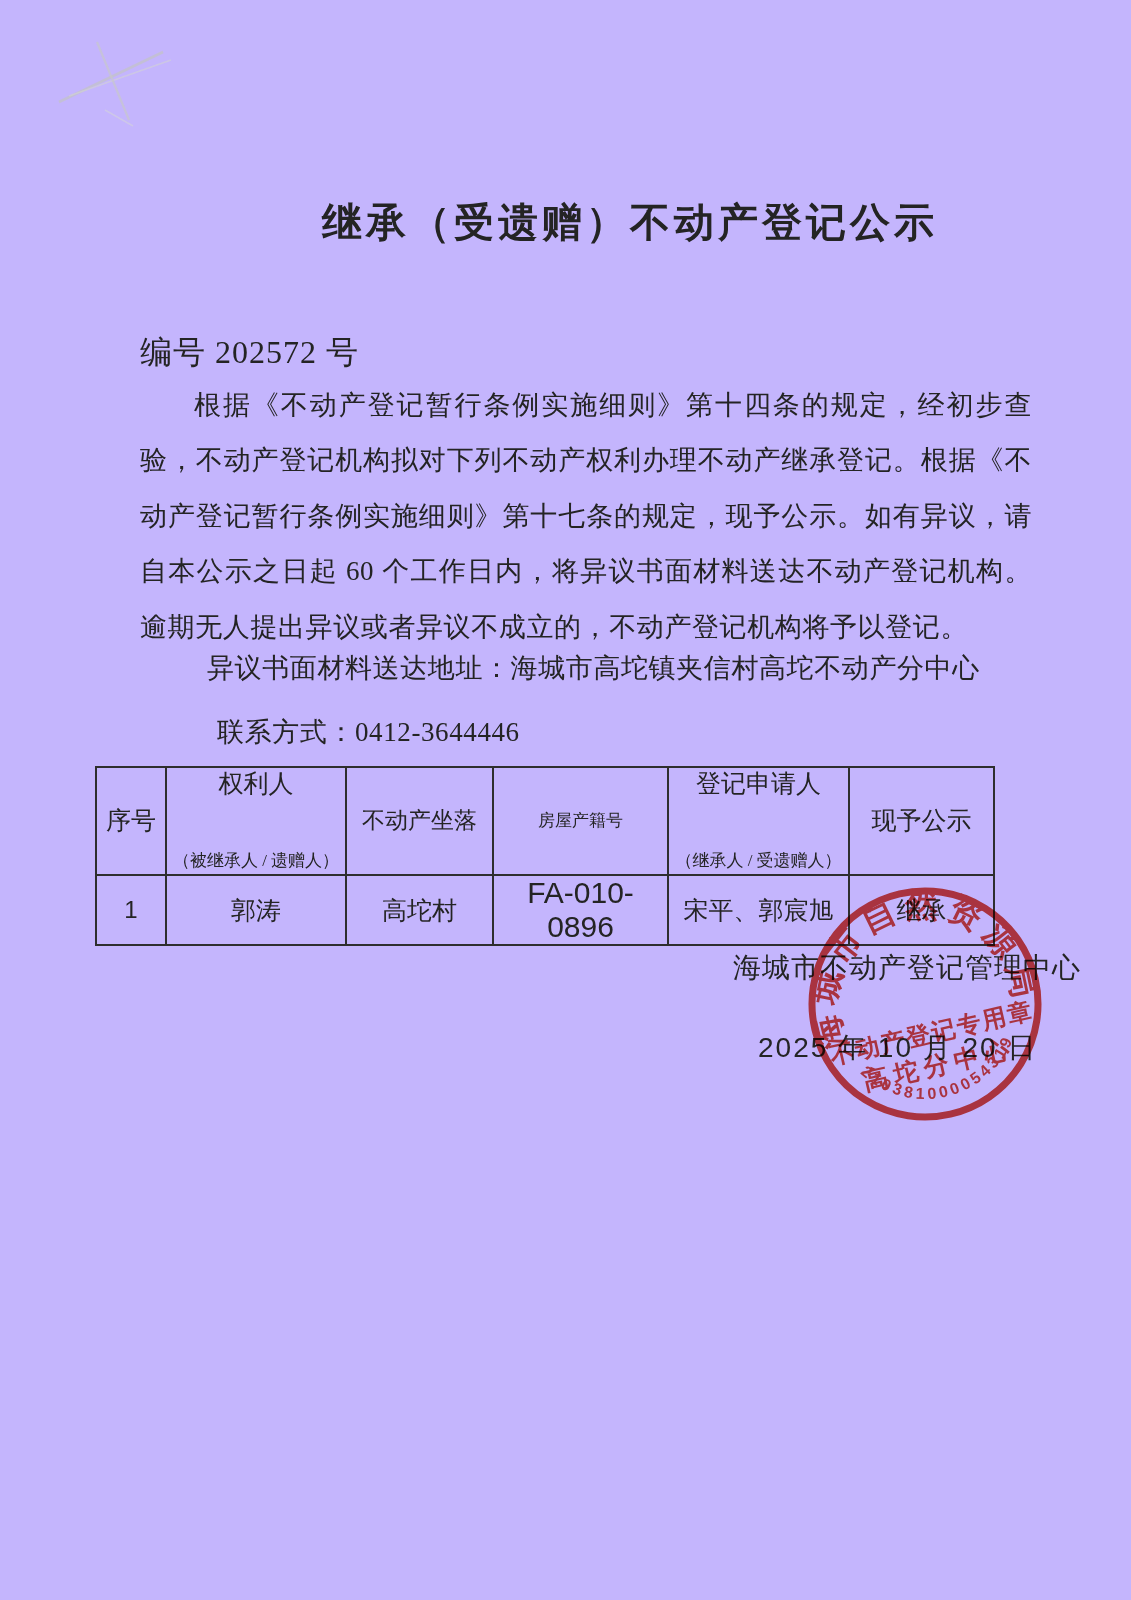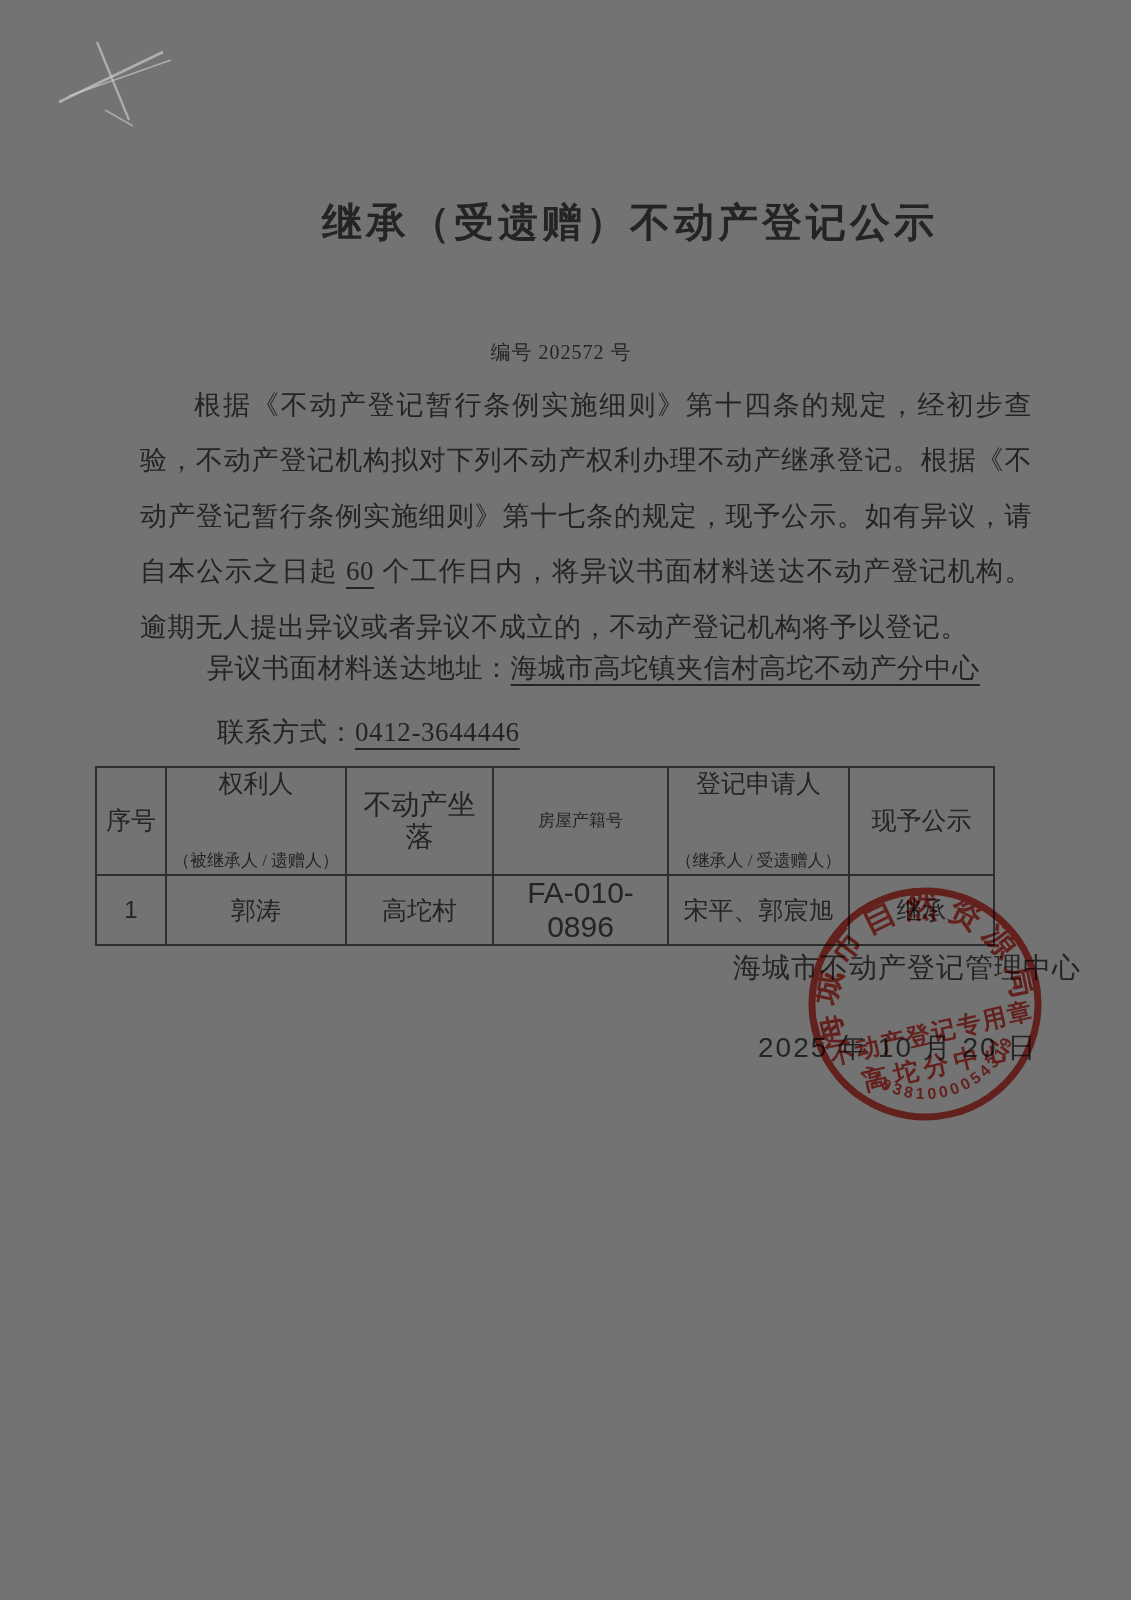--- a/index.html
+++ b/index.html
@@ -1,58 +1,57 @@
 <!DOCTYPE html>
 <html><head>
 <meta charset="utf-8">
 <style>
   html,body{margin:0;padding:0;background:#9a9a9a;}
   .page{
     position:relative;
     width:1131px;height:1600px;
     margin:0 auto;
-    background:#737373;
+    background:#c4b5fd;
     overflow:hidden;
     font-family:"Liberation Serif","DejaVu Serif",serif;
     color:#242424;
   }
   .sans{font-family:"Liberation Sans","DejaVu Sans",sans-serif;}
 
   .pen-mark{position:absolute;left:45px;top:22px;width:160px;height:110px;}
 
   .doc-title{
     position:absolute;left:140px;top:192px;width:890px;
     text-align:center;text-indent:90px;
     font-size:40px;font-weight:bold;line-height:62px;letter-spacing:4px;
     white-space:nowrap;
   }
   .doc-number{
     position:absolute;left:140px;top:332px;width:890px;
     box-sizing:border-box;padding-right:48px;
-    text-align:center;font-size:20px;line-height:40px;letter-spacing:1px;
+    text-align:left;font-size:32px;line-height:40px;letter-spacing:1px;
   }
   .body-par{
     position:absolute;left:140px;top:378px;width:892px;
     font-size:27px;line-height:55.4px;letter-spacing:0.6px;
     text-align:justify;text-indent:2em;margin:0;
   }
   .addr-line{
     position:absolute;left:132px;top:648px;width:920px;
     box-sizing:border-box;padding-left:75px;
     font-size:27px;line-height:40px;letter-spacing:0.6px;margin:0;
     white-space:nowrap;
   }
   .contact-line{
     position:absolute;left:142px;top:712px;width:920px;
     box-sizing:border-box;padding-left:75px;
     font-size:27px;line-height:40px;letter-spacing:0.6px;margin:0;
     white-space:nowrap;
   }
   .u{
-    text-decoration:underline;
     text-underline-offset:7px;
     text-decoration-thickness:2px;
   }
 
   table.notice{
     position:absolute;left:95px;top:766px;
     border-collapse:collapse;table-layout:fixed;
     font-size:25px;color:#242424;
   }
   table.notice td,table.notice th{
@@ -118,21 +117,21 @@
     <tbody>
       <tr class="hdr">
         <th>
             <span class="th-main">序号</span>
           </th>
         <th>
             <span class="th-main">权利人</span>
             <span class="th-sub">（被继承人 / 遗赠人）</span>
           </th>
         <th>
-            <span class="th-main" style="font-size:28px">不动产坐落</span>
+            <span class="th-main" style="font-size:23px">不动产坐落</span>
           </th>
         <th>
             <span class="th-main" style="font-size:17px">房屋产籍号</span>
           </th>
         <th>
             <span class="th-main">登记申请人</span>
             <span class="th-sub">（继承人 / 受遗赠人）</span>
           </th>
         <th>
             <span class="th-main">现予公示</span>

